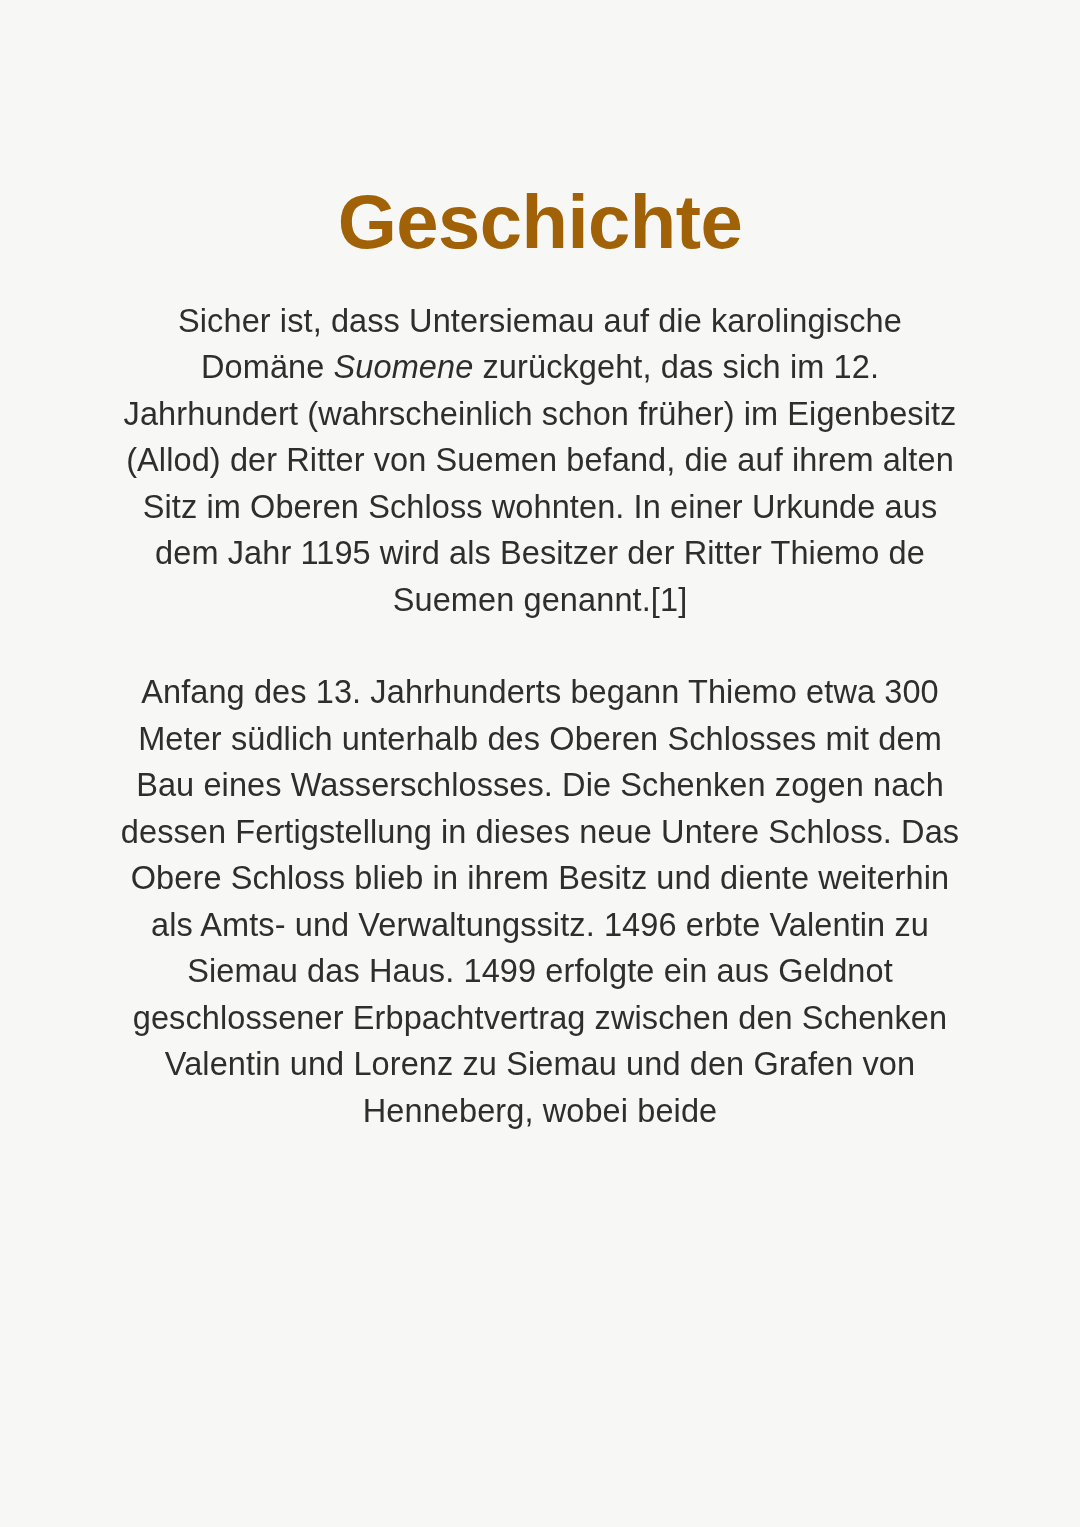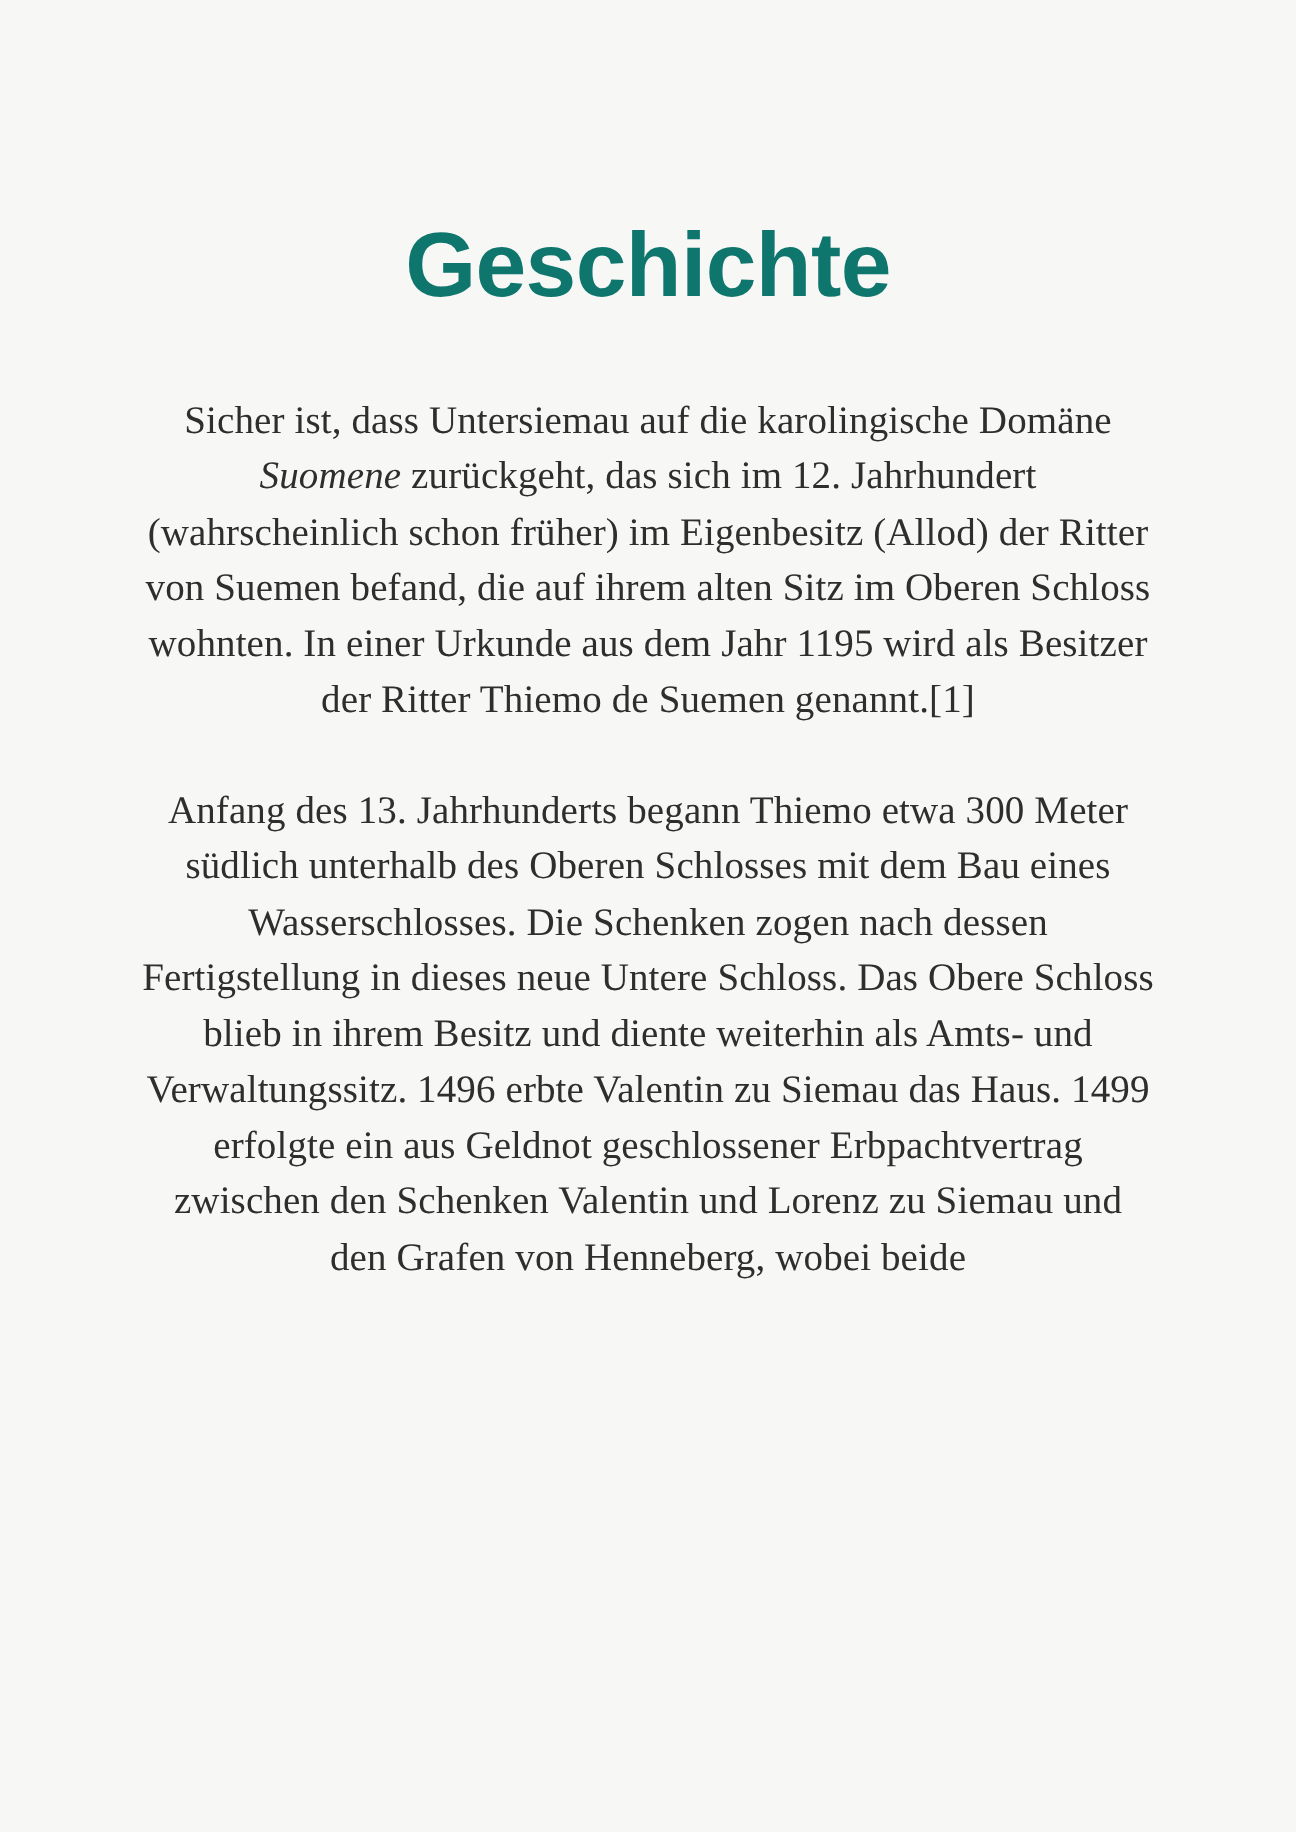--- a/index.html
+++ b/index.html
@@ -22,26 +22,25 @@
     display: block;
   }
   .title {
     margin: 0;
     padding-top: 182px;
     text-align: center;
     font-size: 76px;
     font-weight: bold;
     line-height: 1.05;
     letter-spacing: -0.5px;
-    color: #0f766e;
+    color: #a16207;
   }
   .body-block {
-    margin-top: 66px;
+    margin-top: 36px;
     text-align: center;
-    font-family: Liberation Serif, serif;
   }
   .para {
     margin: 0;
     font-size: 32.5px;
     line-height: 46.5px;
     text-align: center;
     color: #2e2e2e;
     letter-spacing: 0.1px;
   }
   .para + .para {

